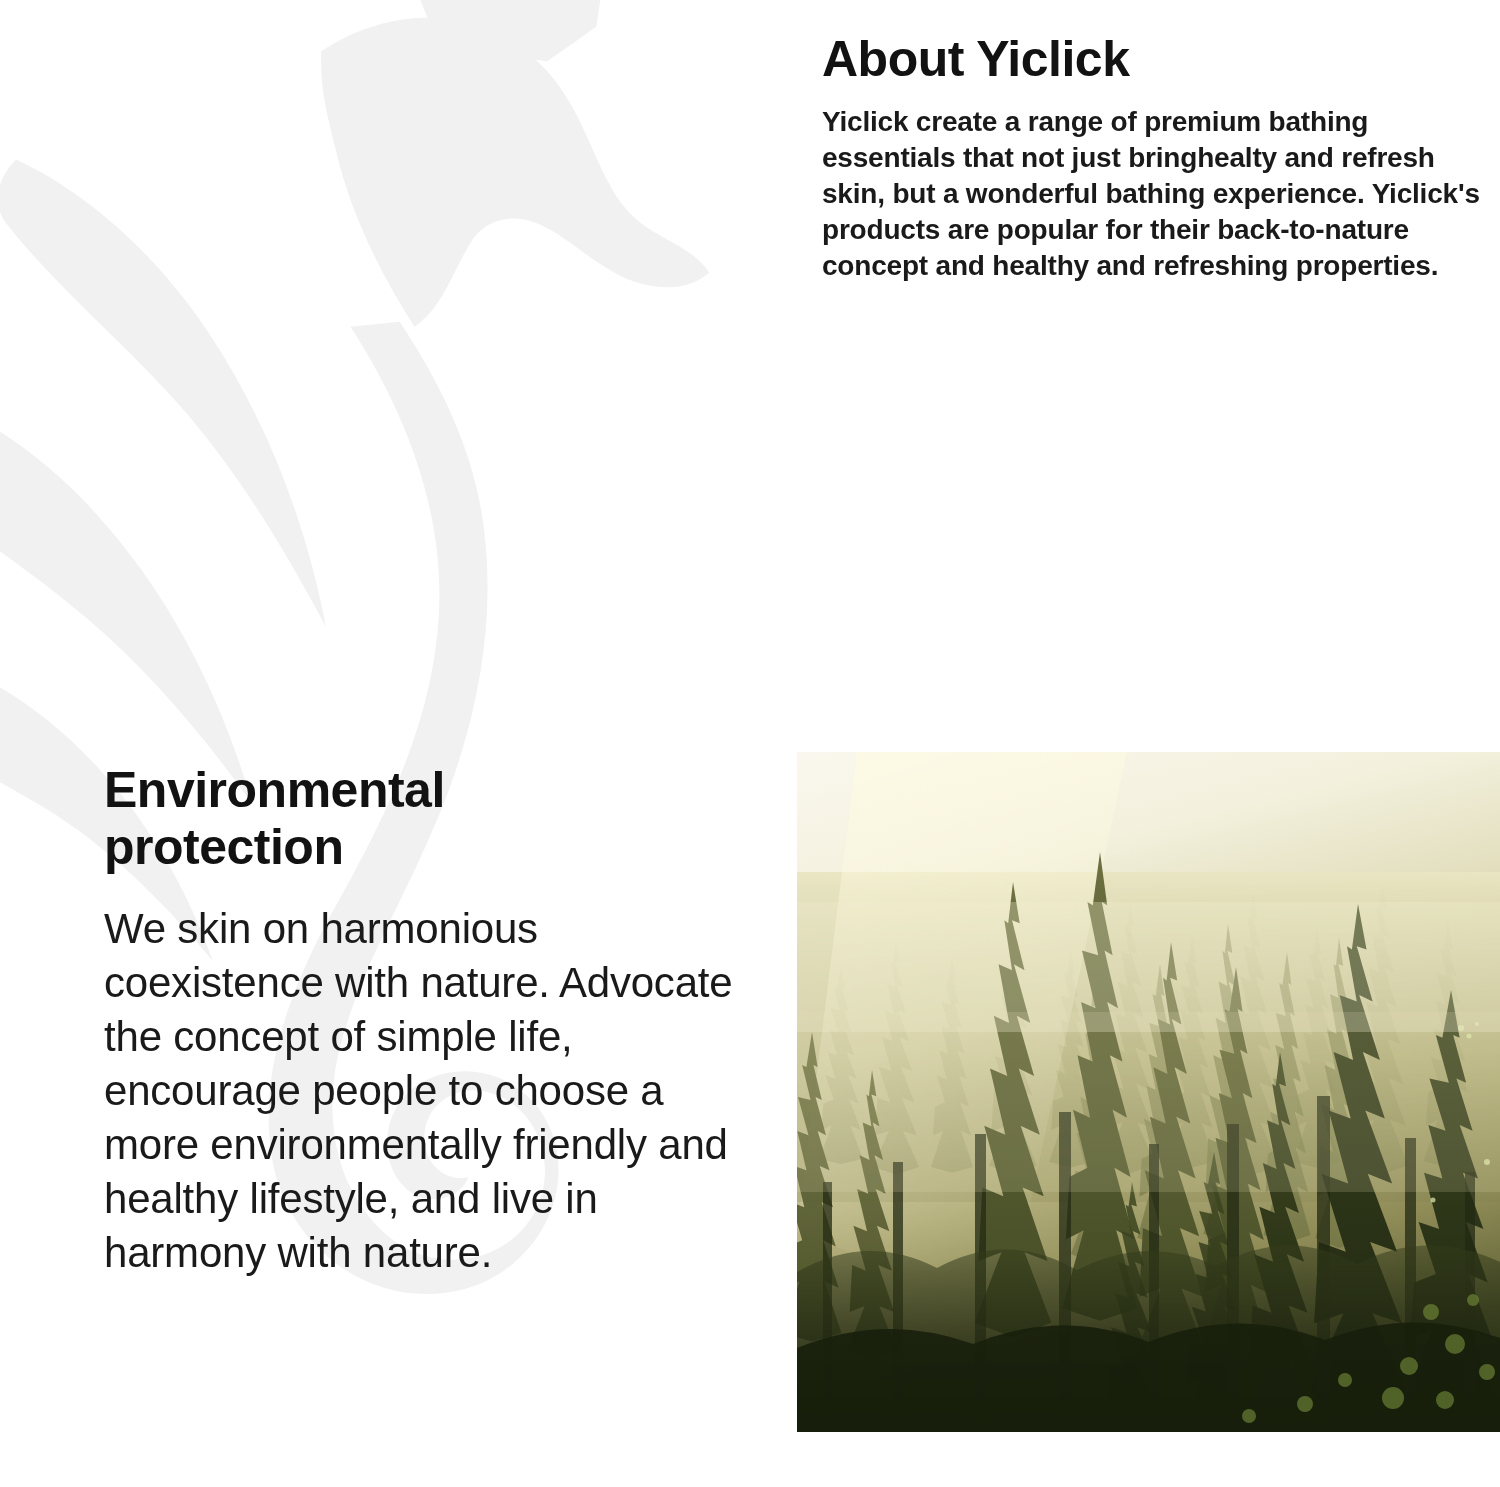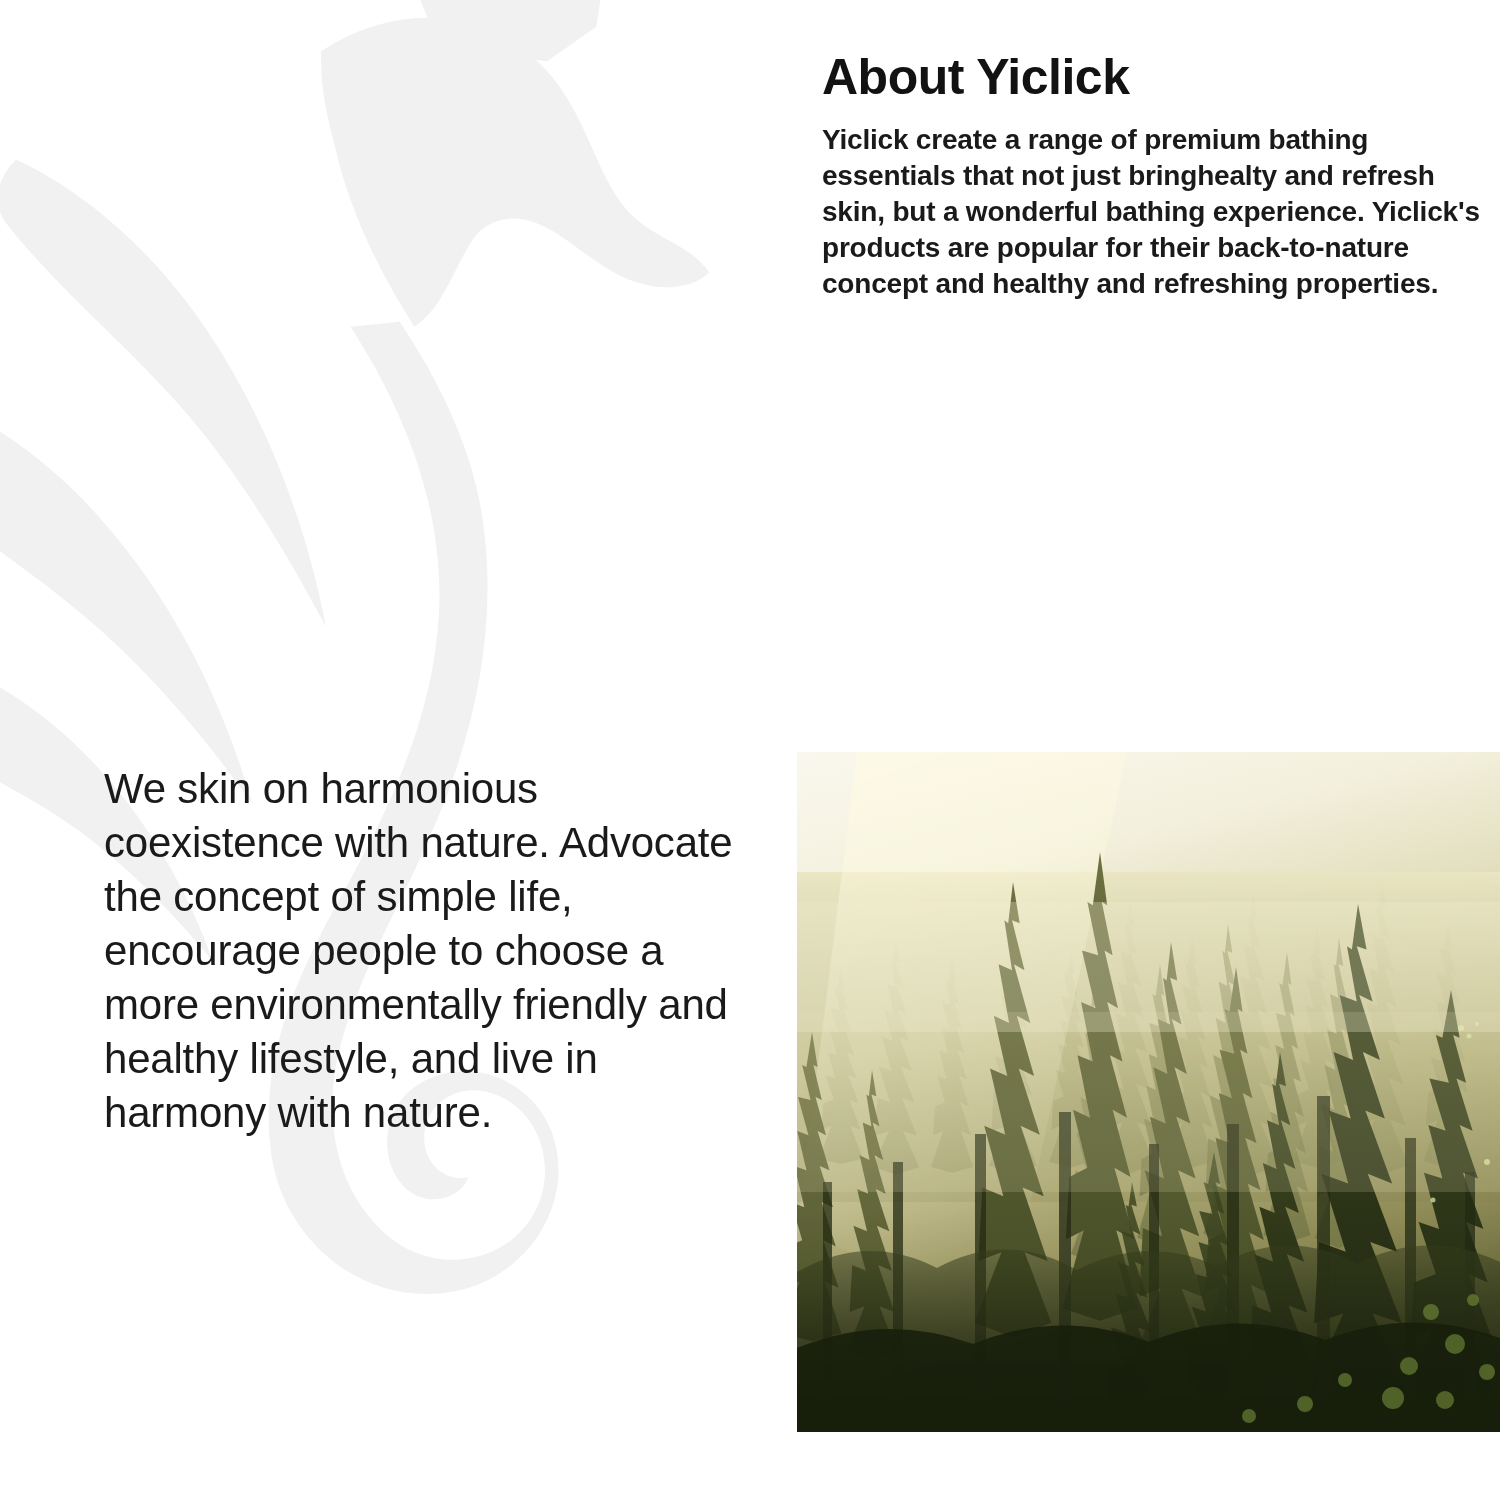--- a/index.html
+++ b/index.html
@@ -52,21 +52,21 @@
     color:#1b1b1b;
     line-height:1.0;
     font-family:"DejaVu Sans","Liberation Sans",sans-serif;
     padding-right:150px;
     box-sizing:border-box;
   }
 
   
   #about-panel{
     position:absolute;
-    left:822px; top:50px;
+    left:822px; top:32px;
     width:672px;
   }
   #about-title{
     font-size:50px;
     font-weight:700;
     color:#121212;
     letter-spacing:-0.5px;
     margin:0 0 18px 0;
     line-height:1.08;
   }
@@ -146,20 +146,21 @@
 
 <div id="page">
 
 
   <div id="about-panel">
     <h2 id="about-title">About Yiclick</h2>
     <p id="about-body">Yiclick create a range of premium bathing essentials that not just bringhealty and refresh skin, but a wonderful bathing experience. Yiclick's products are popular for their back-to-nature concept and healthy and refreshing properties.</p>
   </div>
 
   <div id="env-panel">
+    <h2 id="env-title">Environmental protection</h2>
     <p id="env-body">We skin on harmonious coexistence with nature. Advocate the concept of simple life, encourage people to choose a more environmentally friendly and healthy lifestyle, and live in harmony with nature.</p>
   </div>
 
   <div id="forest-photo">
     <svg viewBox="0 0 703 680" preserveAspectRatio="none" xmlns="http://www.w3.org/2000/svg" aria-hidden="true">
       <defs>
         <linearGradient id="skyGrad" x1="0" y1="0" x2="0.25" y2="1">
           <stop offset="0%" stop-color="#faf8ee"></stop>
           <stop offset="22%" stop-color="#f3f0dd"></stop>
           <stop offset="45%" stop-color="#ddd9b4"></stop>

